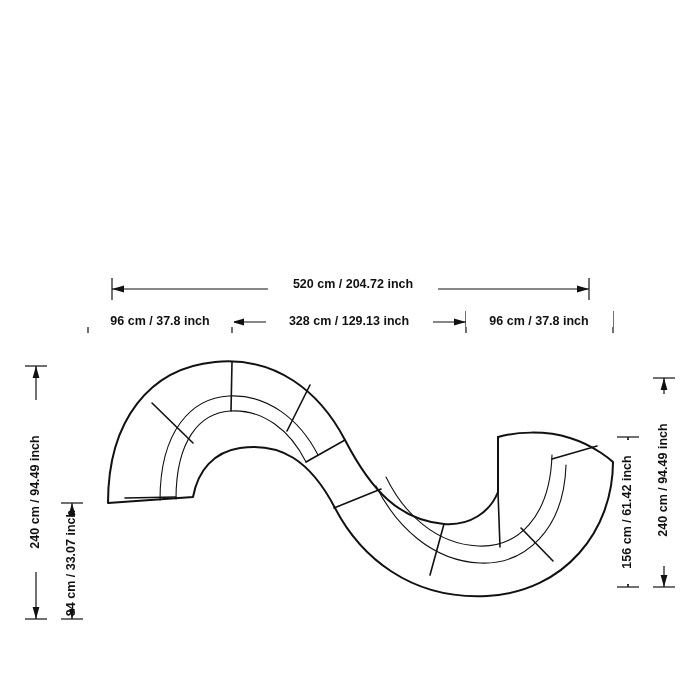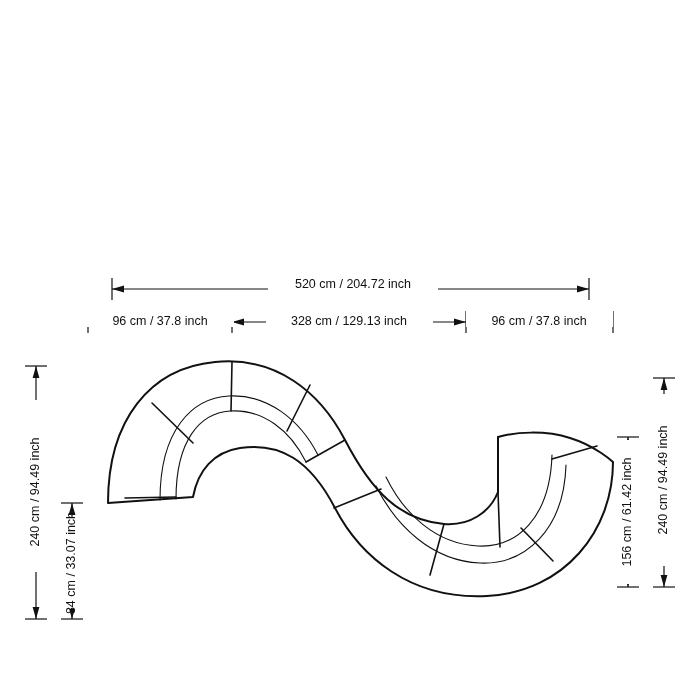--- a/index.html
+++ b/index.html
@@ -11,20 +11,21 @@
     width: 700px;
     height: 700px;
     font-family: "Liberation Sans", sans-serif;
     color: #111111;
     overflow: hidden;
   }
   #stage {
     position: relative;
     width: 700px;
     height: 700px;
+    font-weight: bold;
   }
   #stage svg {
     display: block;
   }
   .dim-label {
     font-family: "Liberation Sans", sans-serif;
     font-size: 12.5px;
     fill: #111111;
   }
 </style>

